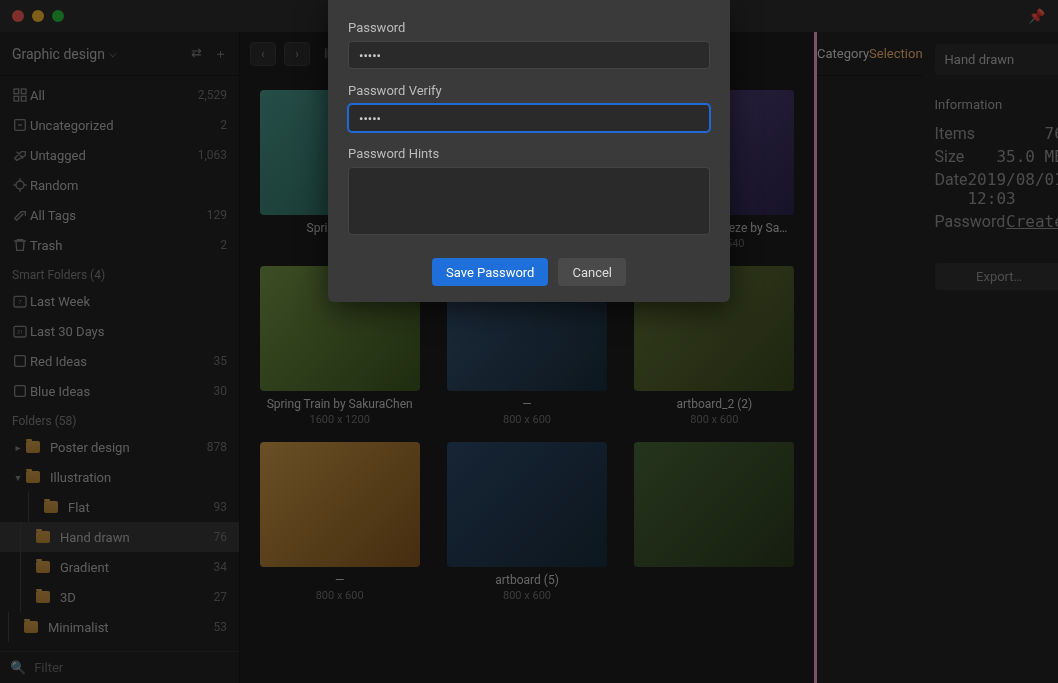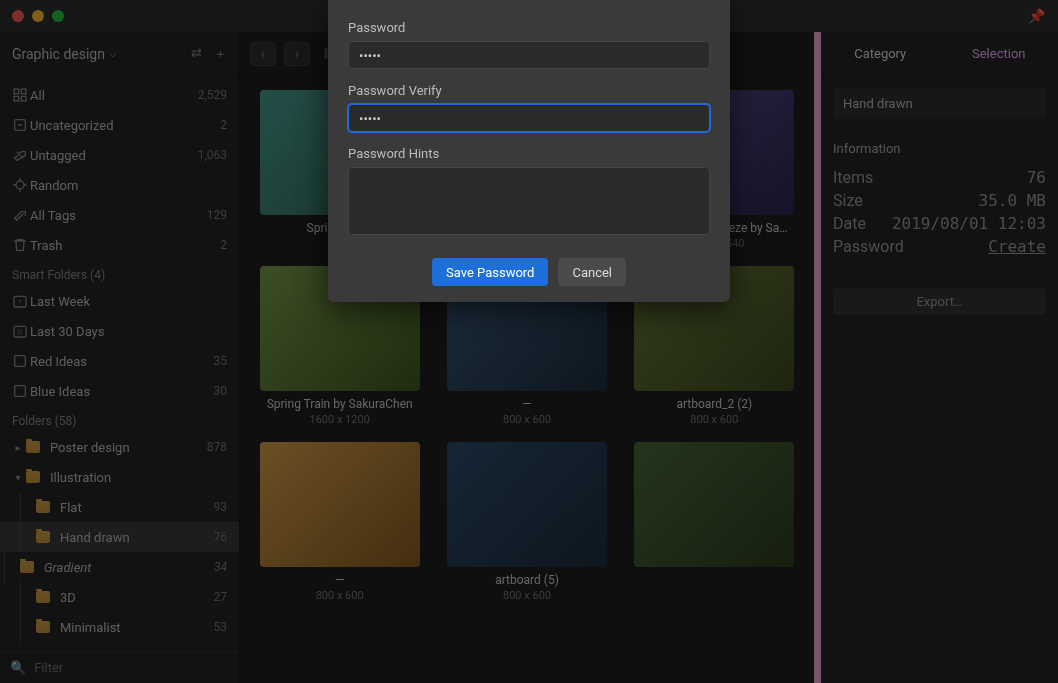--- a/index.html
+++ b/index.html
@@ -27,23 +27,23 @@
 .sb-filter{height:32px;display:flex;align-items:center;padding:0 10px;gap:8px;border-top:1px solid #333;color:#666}
 .sb-filter input{background:transparent;border:none;color:#aaa;outline:none;flex:1;font-size:13px}
 .content{flex:1;background:#1e1e1e;display:flex;flex-direction:column;overflow:hidden}
 .toolbar{height:44px;display:flex;align-items:center;padding:0 10px;gap:8px;border-bottom:1px solid #1a1a1a}
 .nav-btn{width:26px;height:24px;background:#2e2e2e;border:1px solid #3a3a3a;border-radius:4px;display:flex;align-items:center;justify-content:center;color:#888;cursor:pointer}
 .grid{flex:1;overflow-y:auto;padding:14px;display:grid;grid-template-columns:repeat(3,1fr);gap:16px;align-content:start}
 .card{display:flex;flex-direction:column;align-items:center}
 .thumb{width:160px;height:125px;border-radius:4px;background:#333}
 .card-title{margin-top:6px;color:#ccc;font-size:12px;max-width:160px;overflow:hidden;text-overflow:ellipsis;white-space:nowrap}
 .card-dim{color:#777;font-size:11px;margin-top:2px}
-.inspector{width:244px;background:#252525;border-left:7px solid #f9a8d4;display:flex;flex-direction:column}
+.inspector{width:244px;background:#252525;border-left:3px solid #f9a8d4;display:flex;flex-direction:row}
 .insp-tabs{height:44px;display:flex;border-bottom:1px solid #1a1a1a}
-.insp-tab{flex:1;display:flex;align-items:center;justify-content:center;color:#f0abfc;cursor:pointer}
+.insp-tab{flex:1;display:flex;align-items:center;justify-content:center;color:#fdba74;cursor:pointer}
 .insp-tab.active{color:#ddd}
 .insp-body{padding:12px;display:flex;flex-direction:column;gap:10px}
 .insp-field{background:#2e2e2e;border-radius:4px;padding:8px 10px;color:#bbb;font-size:13px}
 .insp-desc{height:60px;color:#777}
 .insp-section{color:#aaa;font-size:13px;margin-top:12px}
 .insp-row{display:flex;justify-content:space-between;color:#999;font-size:16px;padding:2px 0}
 .insp-link{font-family:monospace;text-decoration:underline;cursor:pointer}
 .export-btn{background:#333;border-radius:4px;text-align:center;padding:6px;color:#999;margin-top:20px;cursor:pointer}
 .dim{position:absolute;inset:0;background:rgba(0,0,0,0.5)}
 .modal{position:absolute;top:0;left:328px;width:402px;background:#3a3a3a;border-radius:0 0 6px 6px;padding:20px 20px 16px;box-shadow:0 8px 30px rgba(0,0,0,0.6)}
@@ -196,45 +196,45 @@
             <span class="sb-folder-icon"></span>
             <span class="sb-label">Poster design</span>
             <span class="sb-count">878</span>
           </div>
           <div class="sb-item">
             <span class="sb-tri">▾</span>
             <span class="sb-folder-icon"></span>
             <span class="sb-label">Illustration</span>
             <span class="sb-count"></span>
           </div>
-          <div class="sb-item" style="padding-left: 20px;">
+          <div class="sb-item" style="padding-left: 20px; margin-left: 8px;">
             <span style="width:14px;border-left:1px solid #444;height:100%"></span>
             <span class="sb-folder-icon"></span>
             <span class="sb-label">Flat</span>
             <span class="sb-count">93</span>
           </div>
           <div class="sb-item selected" style="padding-left: 20px;">
             <span style="width:14px;border-left:1px solid #444;height:100%"></span>
             <span class="sb-folder-icon"></span>
             <span class="sb-label">Hand drawn</span>
             <span class="sb-count">76</span>
           </div>
-          <div class="sb-item" style="padding-left: 4px; font-style: italic;">
+          <div class="sb-item" style="padding-left: 20px;">
             <span style="width:14px;border-left:1px solid #444;height:100%"></span>
             <span class="sb-folder-icon"></span>
             <span class="sb-label">Gradient</span>
             <span class="sb-count">34</span>
           </div>
           <div class="sb-item" style="padding-left: 20px;">
             <span style="width:14px;border-left:1px solid #444;height:100%"></span>
             <span class="sb-folder-icon"></span>
             <span class="sb-label">3D</span>
             <span class="sb-count">27</span>
           </div>
-          <div class="sb-item" style="padding-left: 20px;">
+          <div class="sb-item" style="padding-left: 8px;">
             <span style="width:14px;border-left:1px solid #444;height:100%"></span>
             <span class="sb-folder-icon"></span>
             <span class="sb-label">Minimalist</span>
             <span class="sb-count">53</span>
           </div>
         </div>
     </div>
     <div class="sb-filter">
       <span>🔍</span>
       <input placeholder="Filter" style="">

